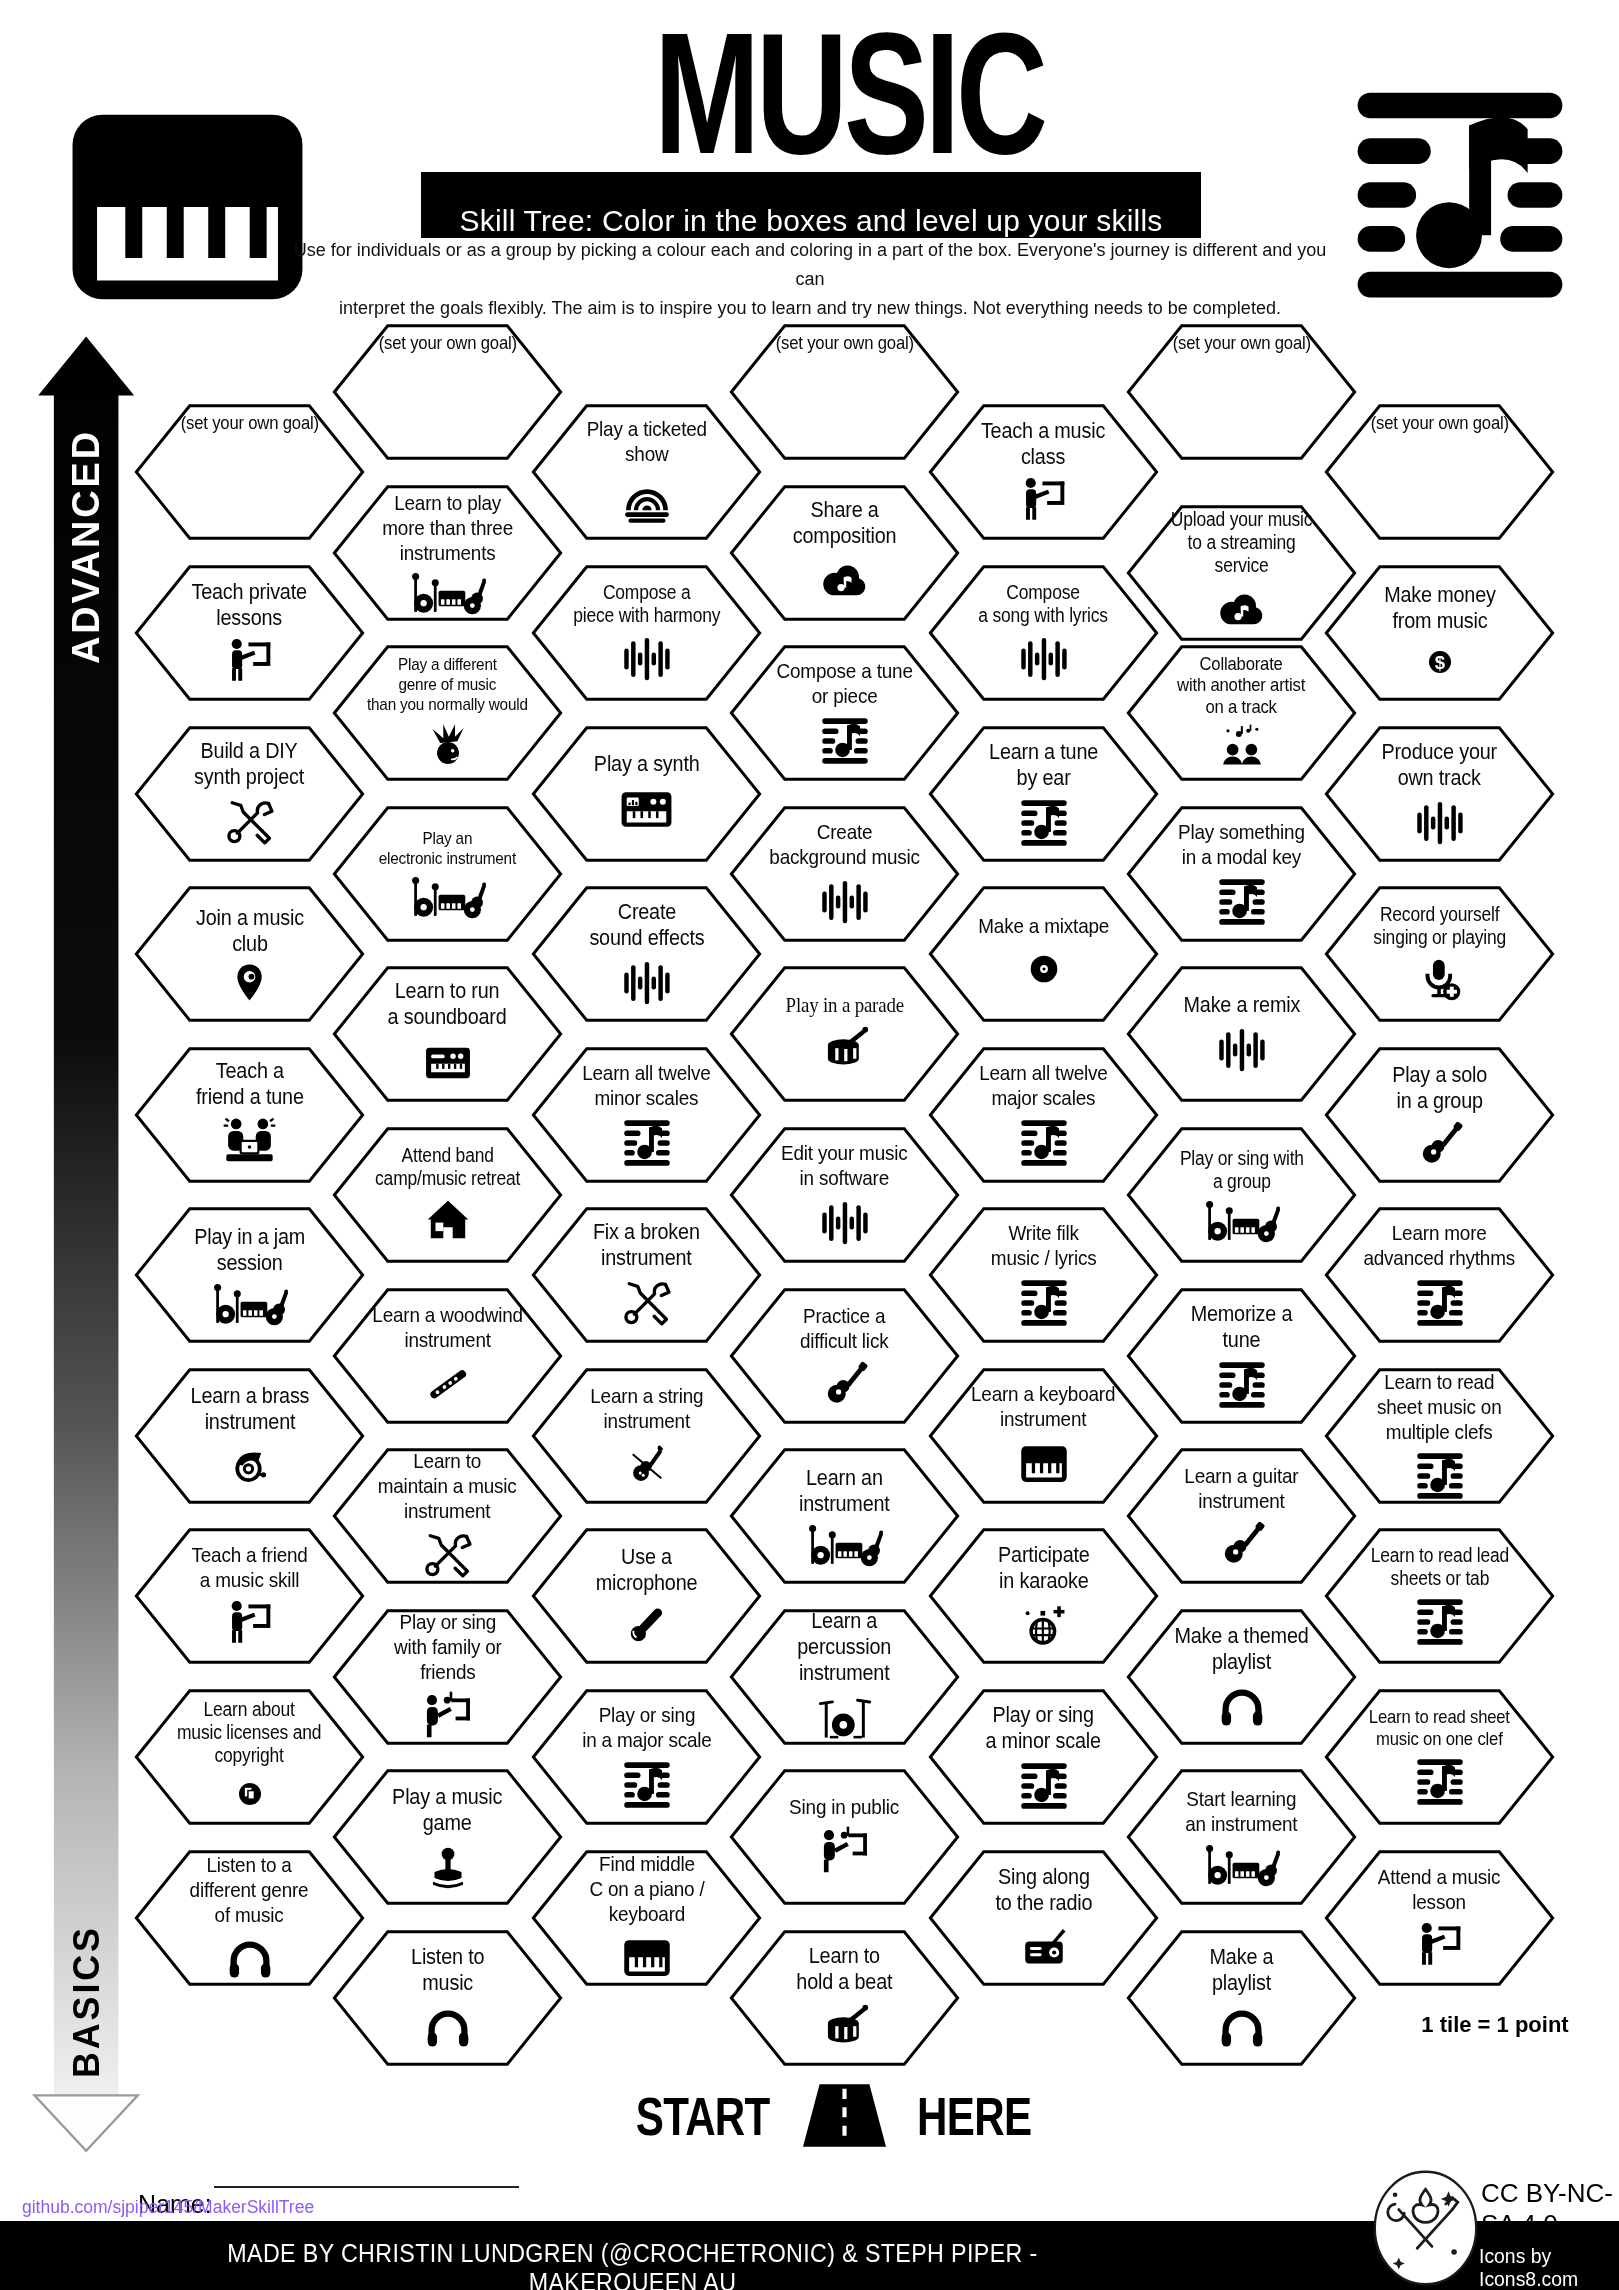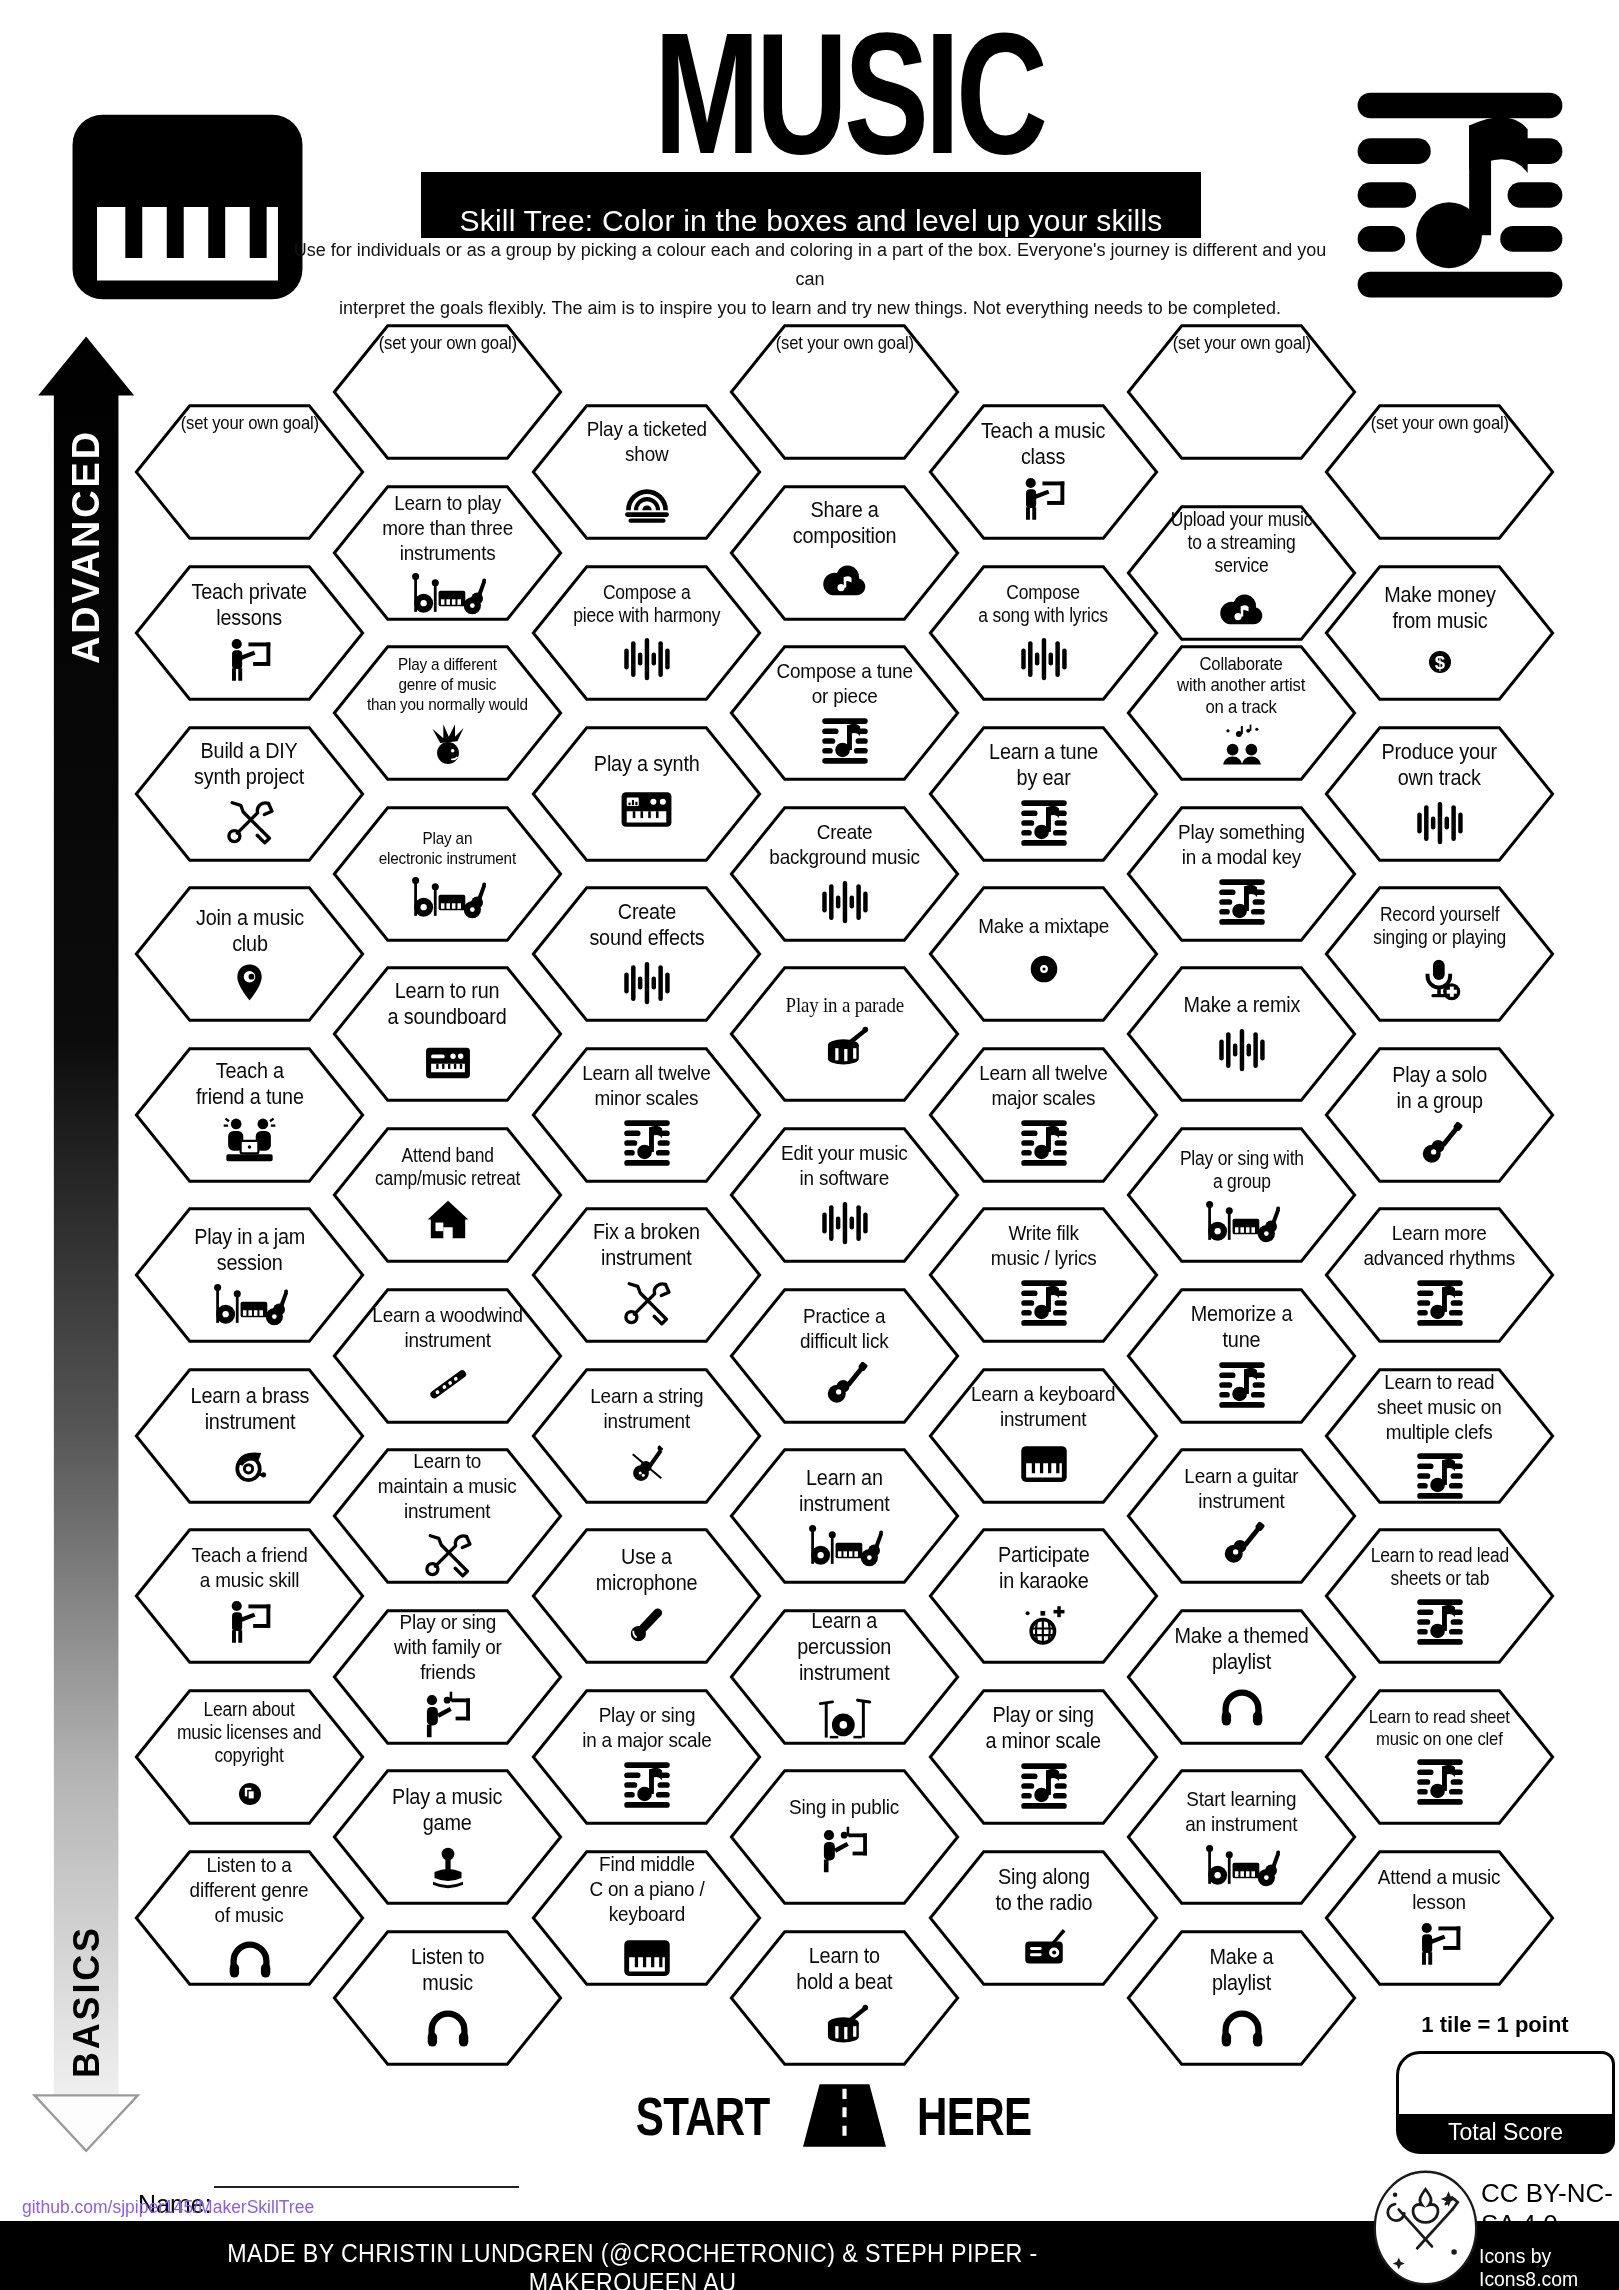--- a/index.html
+++ b/index.html
@@ -1575,23 +1575,20 @@
   <div class="start-here">
     <span class="start-word">START</span>
     <svg width="83" height="63" viewBox="0 0 90 68">
       <polygon points="18,0 72,0 90,68 0,68"></polygon>
       <line x1="45" y1="5" x2="45" y2="64" stroke="#fff" stroke-width="4.5" stroke-dasharray="11 9"></line>
     </svg>
     <span class="start-word">HERE</span>
   </div>
 
   <div class="tile-note">1 tile = 1 point</div>
-  <div class="score-box">
-    <div class="score-band">Total Score</div>
-  </div>
 
   <div class="name-row">Name:</div>
   <div class="name-line"></div>
   <div class="github">github.com/sjpiper145/MakerSkillTree</div>
 
   <div class="footer-bar"></div>
   <div class="credit">MADE BY CHRISTIN LUNDGREN (@CROCHETRONIC) &amp; STEPH PIPER  -  MAKERQUEEN AU</div>
 
   <svg style="position:absolute;left:1371px;top:2169px" width="109" height="118" viewBox="0 0 118 128">
     <ellipse cx="59" cy="64" rx="55" ry="61" fill="#fff" stroke="#1a1a1a" stroke-width="2.5"></ellipse>

